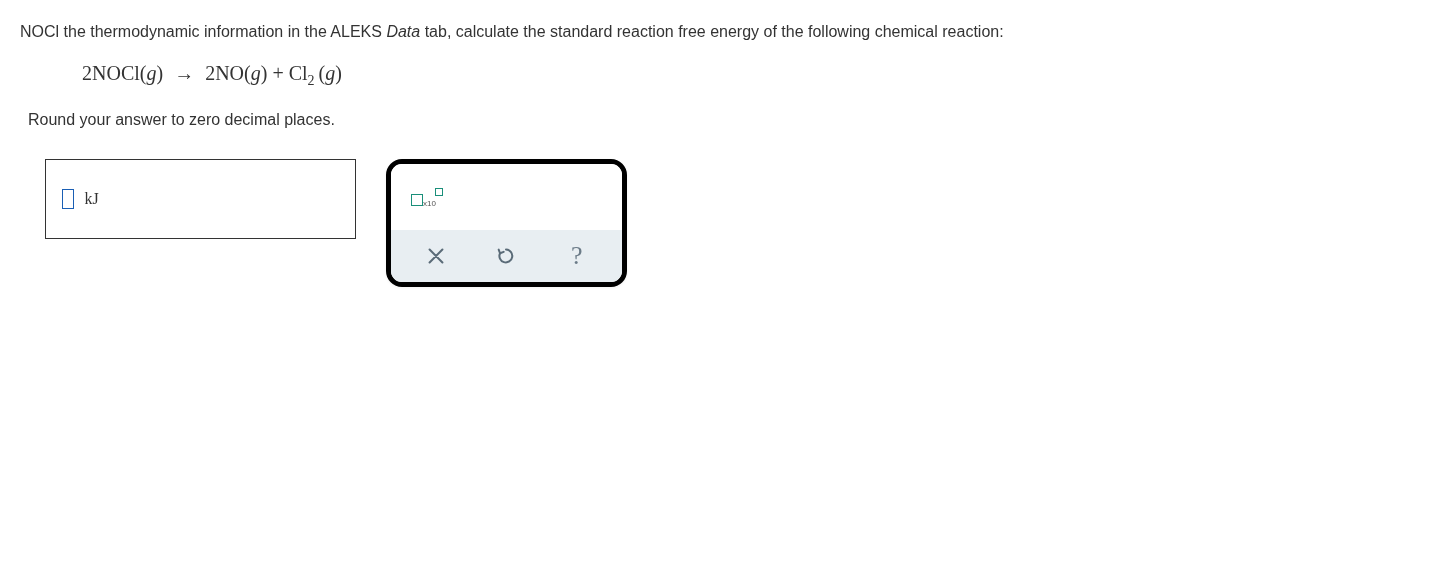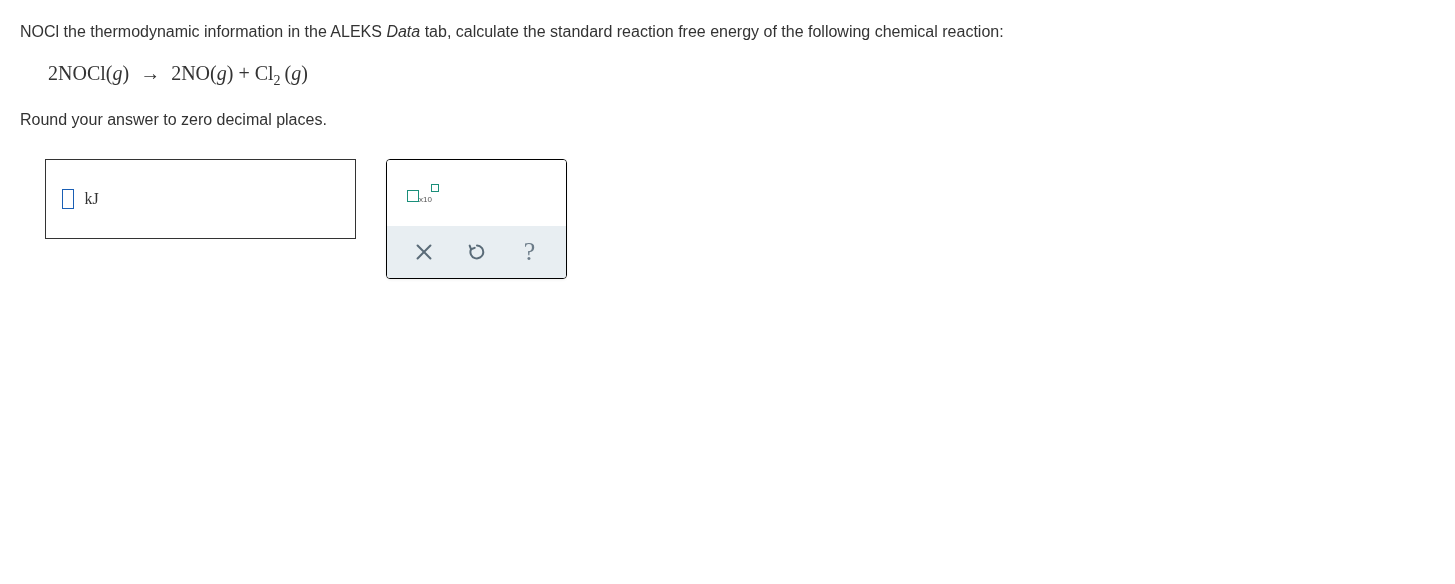--- a/index.html
+++ b/index.html
@@ -18,38 +18,39 @@
       margin-bottom: 18px;
       line-height: 1.5;
     }
     .italic {
       font-style: italic;
       text-align: center;
     }
     .equation {
       font-family: 'Times New Roman', Times, serif;
       font-size: 20px;
-      margin-left: 28px;
+      margin-left: 62px;
       margin-bottom: 22px;
     }
     .equation .paren {
       font-size: 20px;
     }
     .equation .state {
       font-style: italic;
     }
     .equation .arrow {
       margin: 0 6px;
     }
     .equation sub {
       font-size: 14px;
       vertical-align: sub;
     }
     .instruction {
       margin-bottom: 30px;
+      margin-left: 8px;
     }
     .answer-row {
       display: flex;
       align-items: flex-start;
       gap: 30px;
       margin-left: 25px;
     }
     .answer-box {
       border: 1.5px solid #333;
       width: 311px;
@@ -66,23 +67,23 @@
       margin-right: 6px;
       vertical-align: middle;
     }
     .unit {
       font-family: 'Times New Roman', Times, serif;
       font-size: 16px;
       color: #333;
       vertical-align: middle;
     }
     .tool-panel {
-      border: 1px solid #000000;
-      border-radius: 4px;
-      width: 181px;
+      border: 5px solid #000000;
+      border-radius: 16px;
+      width: 241px;
       overflow: hidden;
       box-shadow: 0 1px 3px rgba(0,0,0,0.06);
     }
     .tool-top {
       height: 66px;
       display: flex;
       align-items: center;
       padding-left: 20px;
       background: #fff;
     }

